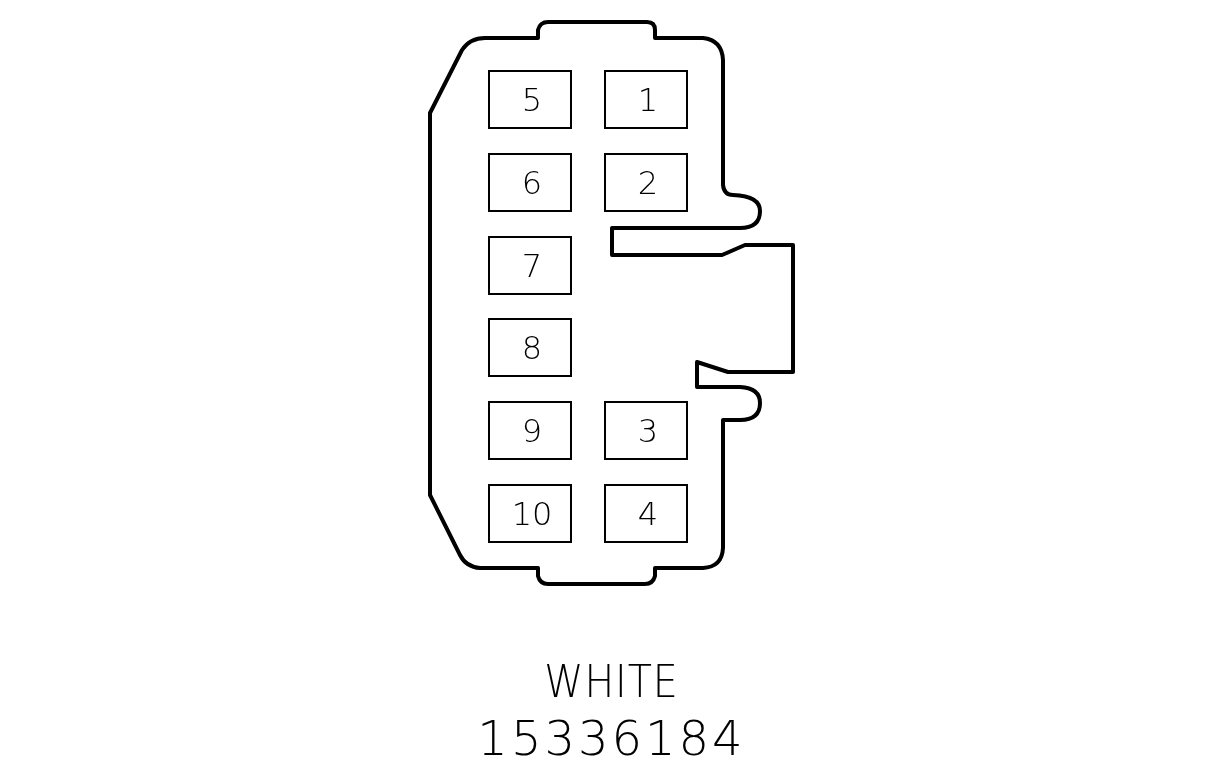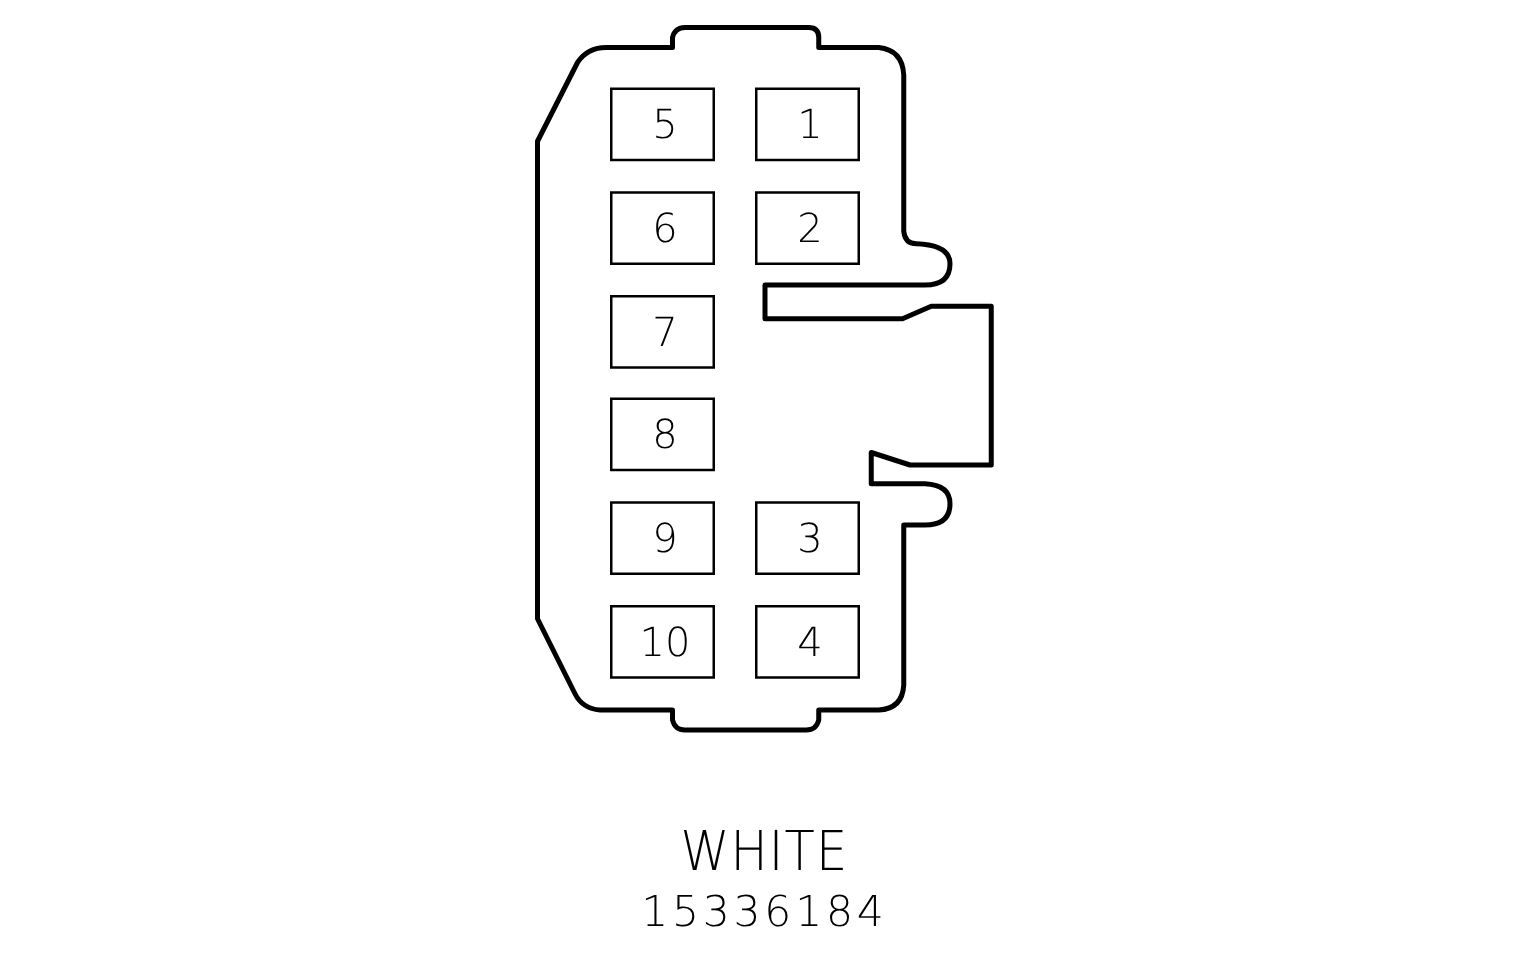--- a/index.html
+++ b/index.html
@@ -1,20 +1,20 @@
 <!DOCTYPE html>
 <html><head>
 <meta charset="utf-8">
 <style>
   html, body { margin:0; padding:0; background:#ffffff; }
   body { width:1223px; height:774px; position:relative; overflow:hidden; font-family:"DejaVu Sans", sans-serif; }
   #diagram { position:absolute; left:0; top:0; }
   .caption { position:absolute; left:0; width:1223px; text-align:center; color:#000; font-family:"DejaVu Sans", sans-serif; font-weight:200; }
   #cap1 { top:656px; font-size:44px; letter-spacing:1px; transform:scaleX(0.9); }
-  #cap2 { top:710px; font-size:34px; letter-spacing:3px; }
+  #cap2 { top:710px; font-size:48px; letter-spacing:3px; }
 </style>
 </head>
 <body>
 
 <svg id="diagram" width="1223" height="774" viewBox="0 0 1223 774" xmlns="http://www.w3.org/2000/svg">
   <path fill="none" stroke="#000" stroke-width="4" stroke-linejoin="round" d="M 430 113
            L 462 50 Q 470 38 485 38
            L 538 38 L 538 30 Q 540 22 548 22
            L 647 22 Q 655 22 655 30 L 655 38
            L 703 38 Q 722 40 723 60

